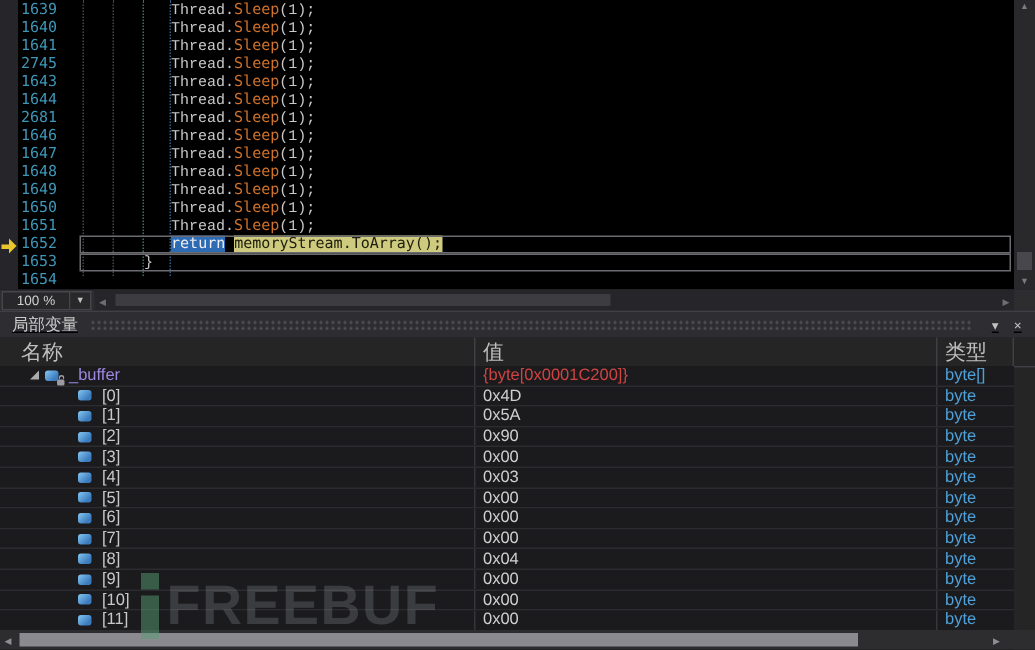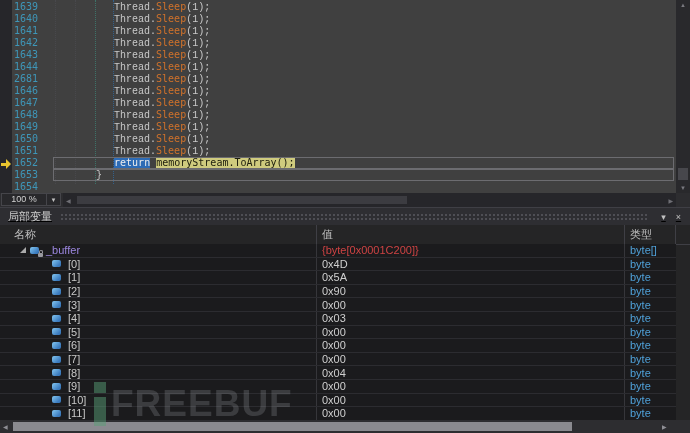--- a/index.html
+++ b/index.html
@@ -1,20 +1,20 @@
 <!DOCTYPE html>
 <html><head>
 <meta charset="utf-8">
 <style>
   html,body{margin:0;padding:0}
   body{width:690px;height:433px;background:#1E1E1E;overflow:hidden;position:relative;
        font-family:"Liberation Sans",sans-serif;}
 
   
-  #editor{position:absolute;left:0;top:0;width:690px;height:193px;background:#404040;}
+  #editor{position:absolute;left:0;top:0;width:690px;height:193px;background:#000000;}
   #glyph-margin{position:absolute;left:0;top:0;width:12px;height:193px;background:#26262A;}
   .guide{position:absolute;top:0;height:184px;width:0;border-left:1px dotted #48484C;z-index:0;}
   #guide-3{border-left-color:#3E7268;}
   #guide-4{border-left-color:#33618C;}
   #code-lines{position:absolute;left:0;top:1px;width:676px;z-index:1;}
   .code-line{position:relative;height:12px;line-height:12px;
              font-family:"DejaVu Sans Mono",monospace;font-size:10px;}
   .line-num{position:absolute;left:14px;color:#3E96B8;}
   .code-text{position:absolute;left:0;white-space:pre;}
   .tok-plain{color:#C9C9C9;font-family:Liberation Mono, monospace;}
@@ -29,41 +29,41 @@
     border-left:5px solid #E9C52E;border-top:5px solid transparent;border-bottom:5px solid transparent;}
 
   .vscroll{position:absolute;width:14px;background:#29292C;}
   .vscroll .arr{position:absolute;left:0;width:14px;text-align:center;font-size:6px;color:#7A7A80;}
   .vscroll .thumb{position:absolute;left:2px;right:2px;background:#47474C;}
   #ed-vscroll{right:0;top:0;height:193px;}
   #ed-vscroll .thumb{top:168px;height:12px;}
   #lc-vscroll{right:0;top:224px;height:196px;background:#2A2A2D;}
 
   #ed-bottom{position:absolute;left:0;top:193px;width:690px;height:14px;background:#2D2D30;
-             display:flex;}
+             display:flex;align-items:center;}
   .zoom-box{width:46px;height:13px;margin-left:1px;background:#28282B;border:1px solid #45454A;
             color:#D0D0D0;font-size:9px;line-height:11px;text-align:center;box-sizing:border-box;}
   .zoom-dd{width:14px;height:13px;background:#28282B;border:1px solid #45454A;border-left:none;
            font-size:6px;color:#C0C0C0;text-align:center;line-height:12px;box-sizing:border-box;}
   .htrack{flex:1;height:14px;position:relative;background:#26262A;margin-left:2px;}
   .hsc-arr{position:absolute;top:4px;font-size:6px;color:#6E6E74;}
   #ed-hthumb{position:absolute;left:14px;top:3px;width:330px;height:8px;background:#3C3C41;}
   .corner{width:14px;height:14px;background:#2D2D30;}
 
   
   #locals{position:absolute;left:0;top:207px;width:690px;height:226px;background:#252526;
           border-top:1px solid #3F3F45;box-sizing:border-box;}
   #title-bar{height:17px;display:flex;align-items:center;background:#2E2E32;padding:0 4px 0 8px;text-decoration:underline;}
   #title-bar .title{font-size:11px;color:#CCCCCC;white-space:nowrap;}
   #title-bar .dots{flex:1;height:7px;margin:0 8px;
      background-image:radial-gradient(circle,#4E4E54 1px,transparent 1.1px);
      background-size:4px 4px;}
   .tb-btn{width:15px;text-align:center;color:#C2C2C2;font-size:9px;cursor:default;}
   #col-header{height:19px;display:flex;border-bottom:1px solid #3F3F45;background:#252526;}
-  .hcell{font-size:11px;color:#BFBFBF;line-height:18px;border-right:1px solid #3F3F45;box-sizing:border-box;}
+  .hcell{font-size:14px;color:#BFBFBF;line-height:18px;border-right:1px solid #3F3F45;box-sizing:border-box;}
   .hc-name{width:317px;padding-left:14px;}
   .hc-value{width:308px;padding-left:5px;}
   .hc-type{width:51px;padding-left:5px;}
   .hc-fill{flex:1;border-right:none;}
   #grid{position:absolute;left:0;top:36px;width:676px;height:177px;overflow:hidden;}
   .grid-row{display:flex;height:13.6px;border-bottom:1px solid #2C2C30;box-sizing:border-box;
             background:#1B1B1D;align-items:center;}
   .cell{height:100%;box-sizing:border-box;display:flex;align-items:center;border-right:1px solid #36363A;}
   .cell-name{width:317px;}
   .cell-value{width:308px;padding-left:5px;}
@@ -110,21 +110,21 @@
       </div>
       <div class="code-line">
         <div class="line-num">1640</div>
         <div class="code-text"><span class="tok-plain">                   </span><span class="tok-plain">Thread.</span><span class="tok-method">Sleep</span><span class="tok-plain">(1);</span></div>
       </div>
       <div class="code-line">
         <div class="line-num">1641</div>
         <div class="code-text"><span class="tok-plain">                   </span><span class="tok-plain">Thread.</span><span class="tok-method">Sleep</span><span class="tok-plain">(1);</span></div>
       </div>
       <div class="code-line">
-        <div class="line-num">1642</div>
+        <div class="line-num">2745</div>
         <div class="code-text"><span class="tok-plain">                   </span><span class="tok-plain">Thread.</span><span class="tok-method">Sleep</span><span class="tok-plain">(1);</span></div>
       </div>
       <div class="code-line">
         <div class="line-num">1643</div>
         <div class="code-text"><span class="tok-plain">                   </span><span class="tok-plain">Thread.</span><span class="tok-method">Sleep</span><span class="tok-plain">(1);</span></div>
       </div>
       <div class="code-line">
         <div class="line-num">1644</div>
         <div class="code-text"><span class="tok-plain">                   </span><span class="tok-plain">Thread.</span><span class="tok-method">Sleep</span><span class="tok-plain">(1);</span></div>
       </div>

